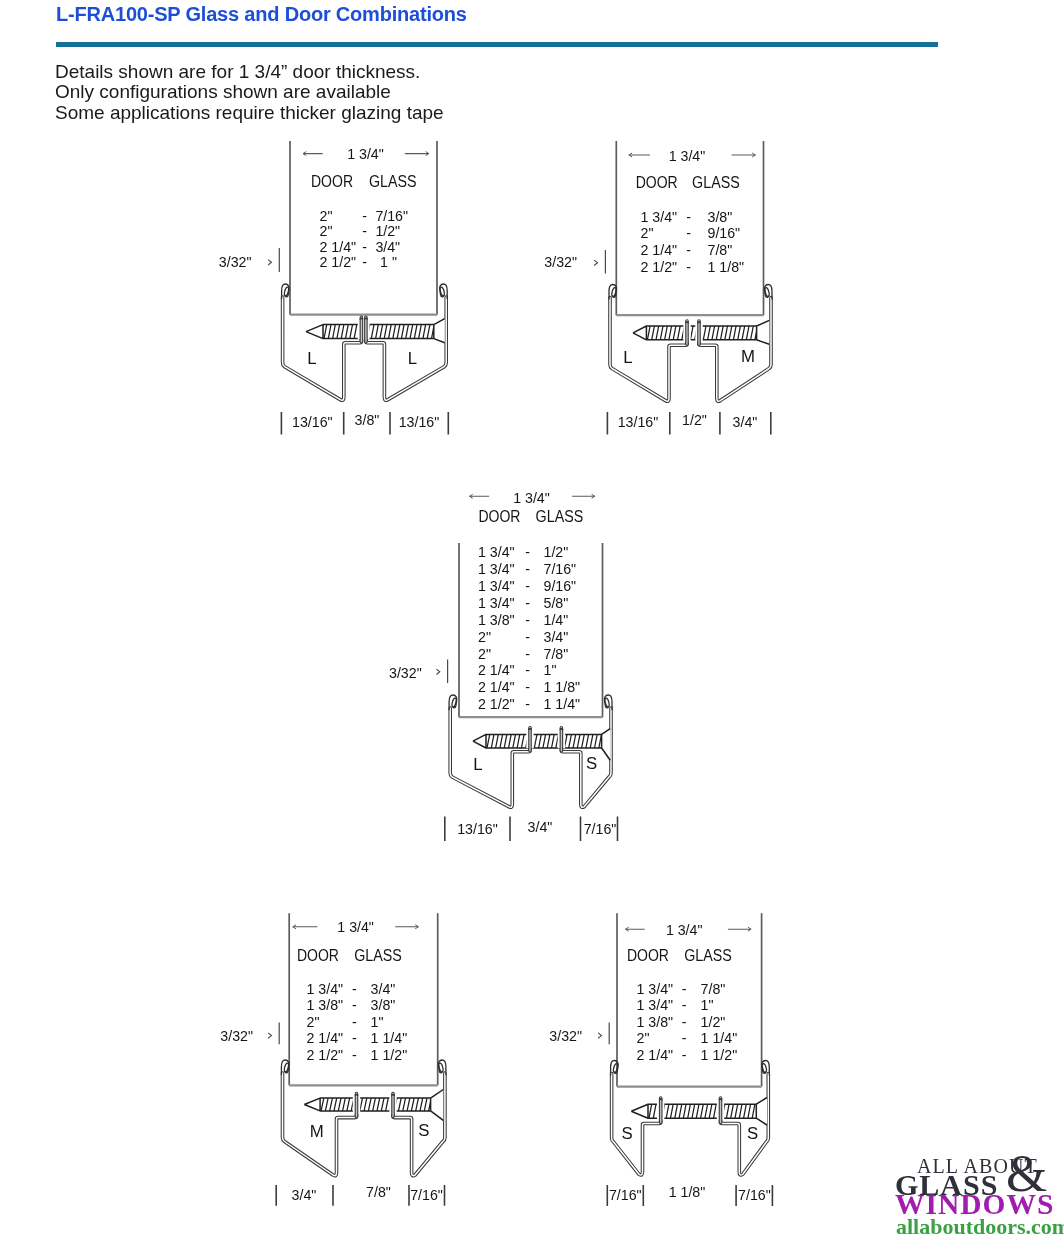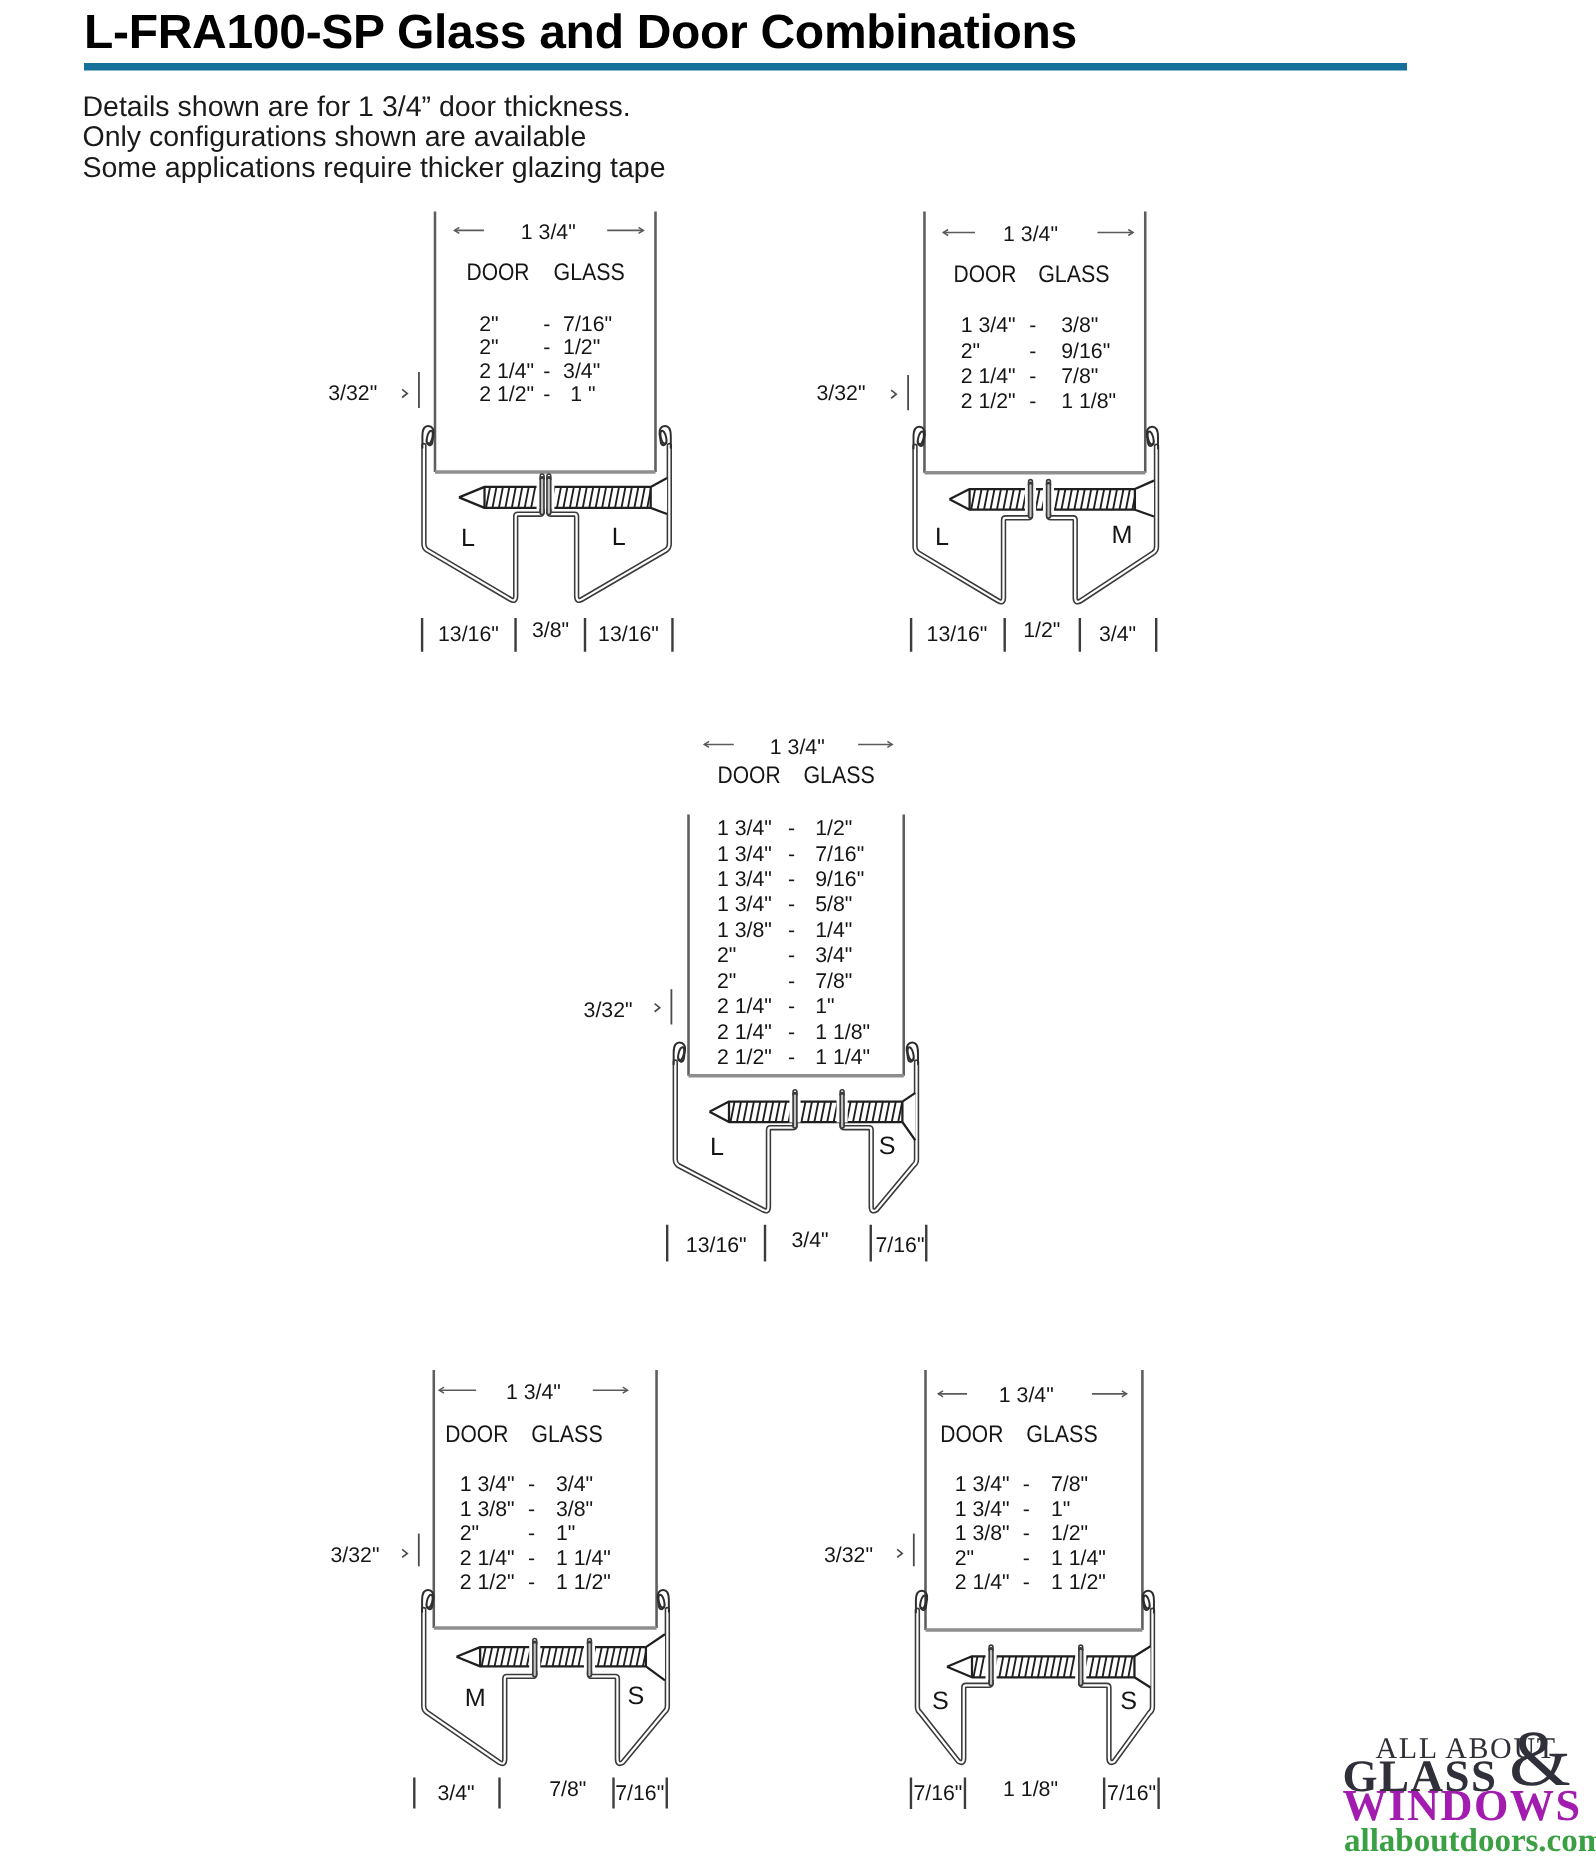--- a/index.html
+++ b/index.html
@@ -2,21 +2,21 @@
 <html><head>
 <meta charset="utf-8">
 <style>
   html,body { margin:0; padding:0; background:#ffffff; }
   body { width:1064px; height:1245px; position:relative; overflow:hidden;
          font-family:"Liberation Sans", sans-serif; }
   .abs { position:absolute; }
 </style>
 </head>
 <body>
-<div class="abs" style="left:56px; top:3px; font-size:32px; font-weight:bold; color:#000000; letter-spacing:-0.2px;">L-FRA100-SP Glass and Door Combinations</div>
+<div class="abs" style="left:56px; top:3px; font-size:20px; font-weight:bold; color:#1d4ed8; letter-spacing:-0.2px;">L-FRA100-SP Glass and Door Combinations</div>
 <div class="abs" style="left:56px; top:42px; width:882px; height:5px; background:#15719a;"></div>
 <div class="abs" style="left:55px; top:62px; font-size:19px; line-height:20.4px; color:#1a1a1a;">Details shown are for 1 3/4” door thickness.<br>Only configurations shown are available<br>Some applications require thicker glazing tape</div>
 <svg class="abs" style="left:0; top:0;" width="1064" height="1245" viewBox="0 0 1064 1245">
 <path d="M 290,141 L 290,314.7 M 437,141 L 437,314.7" stroke="#5d5d5d" stroke-width="1.7" fill="none"></path>
 <path d="M 290,314.7 L 437,314.7" stroke="#8e8e8e" stroke-width="2.3" fill="none"></path>
 <path d="M 303,153.6 L 322.7,153.6 M 404.8,153.6 L 428.9,153.6" stroke="#5a5a5a" stroke-width="1.1" fill="none"></path>
 <path d="M 306.2,151.6 L 303,153.6 L 306.2,155.6" stroke="#5a5a5a" stroke-width="1.0" fill="none"></path>
 <path d="M 425.7,151.6 L 428.9,153.6 L 425.7,155.6" stroke="#5a5a5a" stroke-width="1.0" fill="none"></path>
 <text x="365.5" y="159" font-size="14.2" fill="#151515" text-anchor="middle">1 3/4"</text>
 <text x="311" y="186.8" font-size="16" fill="#151515" textLength="42" lengthAdjust="spacingAndGlyphs">DOOR</text>

